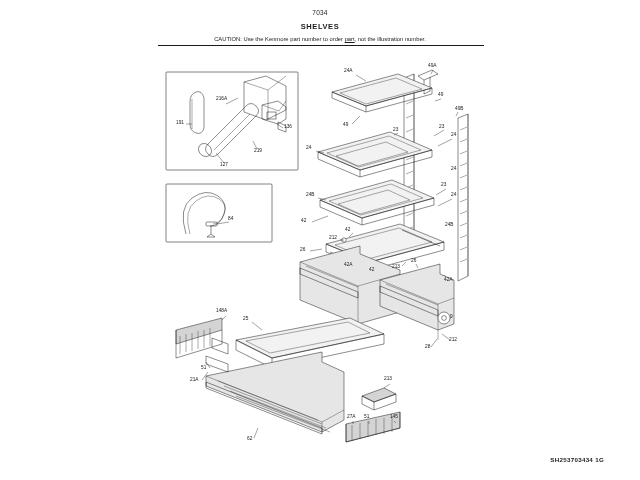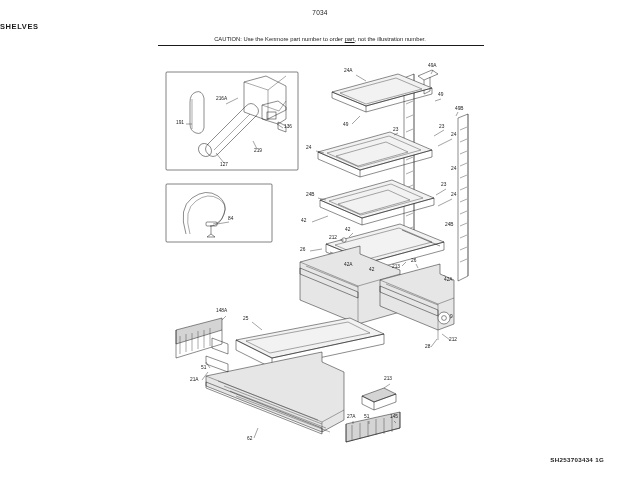--- a/index.html
+++ b/index.html
@@ -29,20 +29,21 @@
     width: 640px;
     text-align: center;
     font-size: 6.5px;
     letter-spacing: 0.2px;
   }
   .sheet-title {
     position: absolute;
     top: 22px;
     left: 0;
     width: 640px;
+    text-align: center;
     font-size: 7.5px;
     font-weight: bold;
     letter-spacing: 0.6px;
   }
   .caution {
     position: absolute;
     top: 36px;
     left: 0;
     width: 640px;
     text-align: center;

